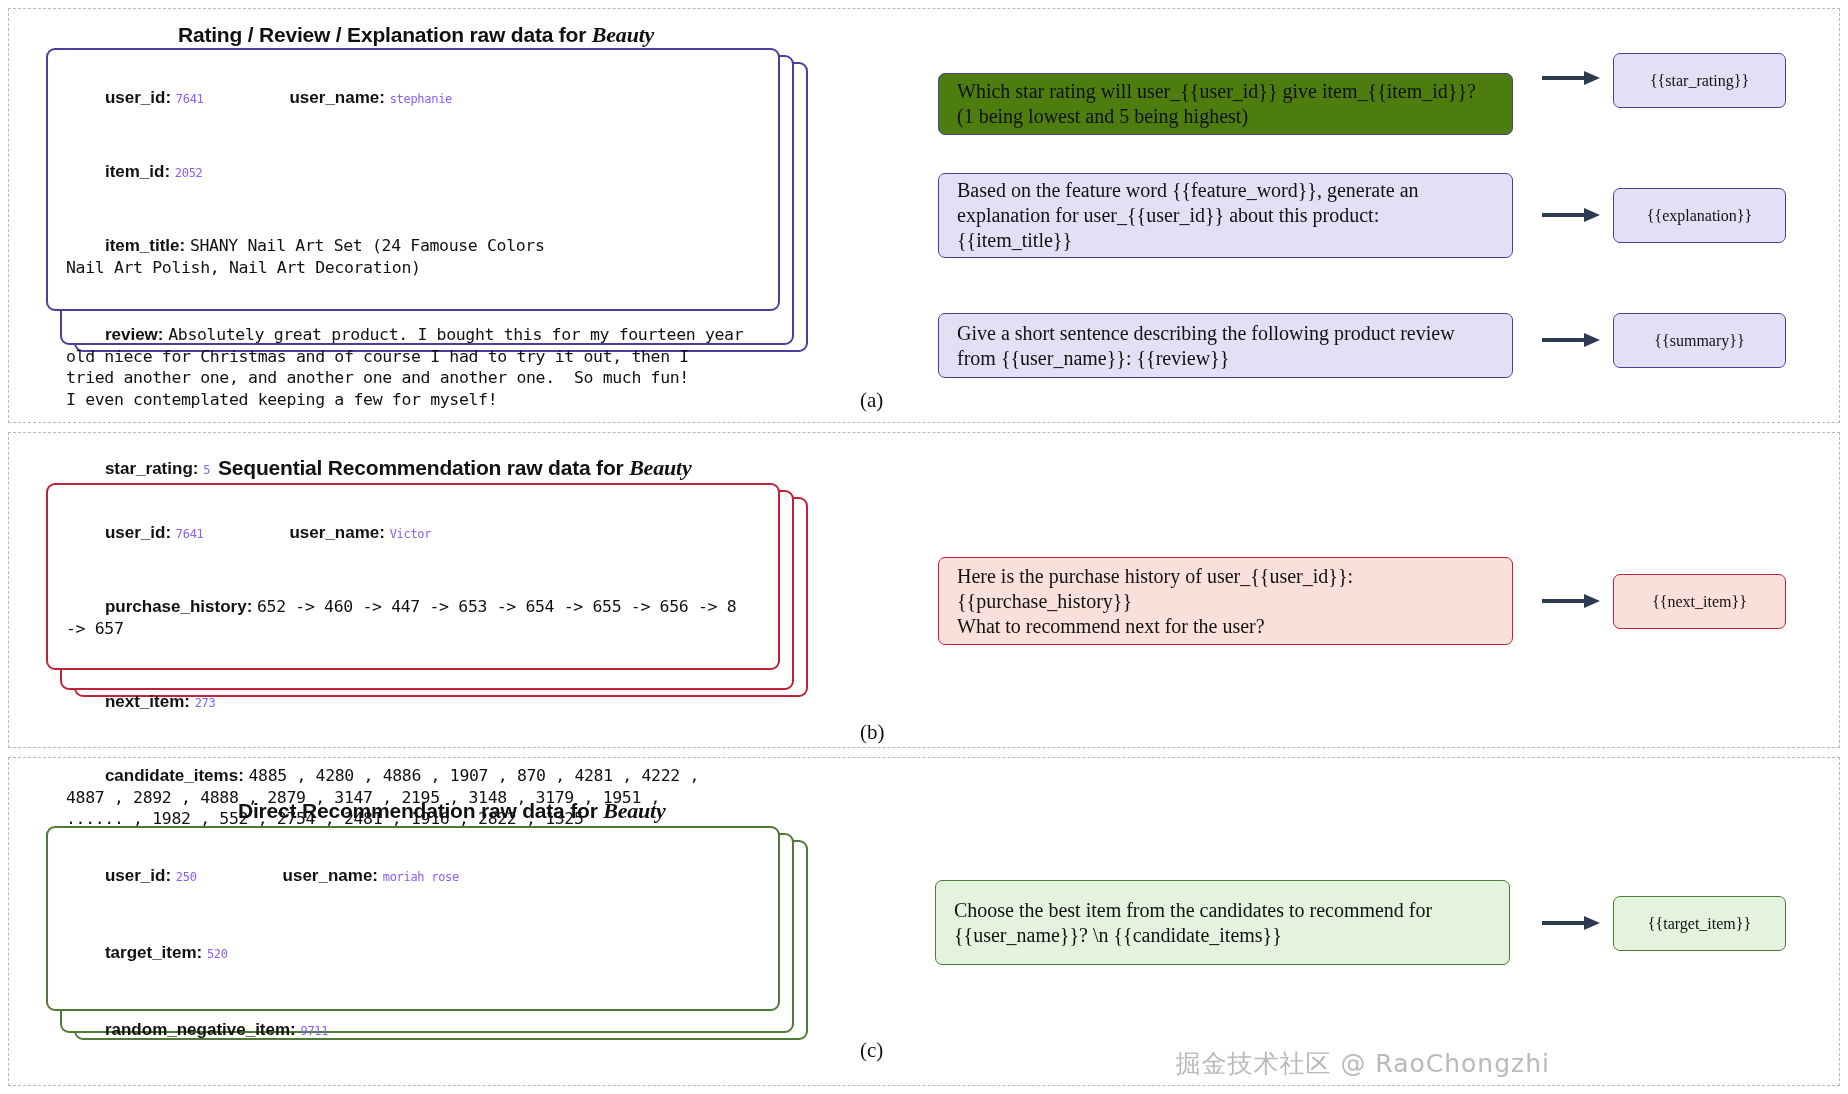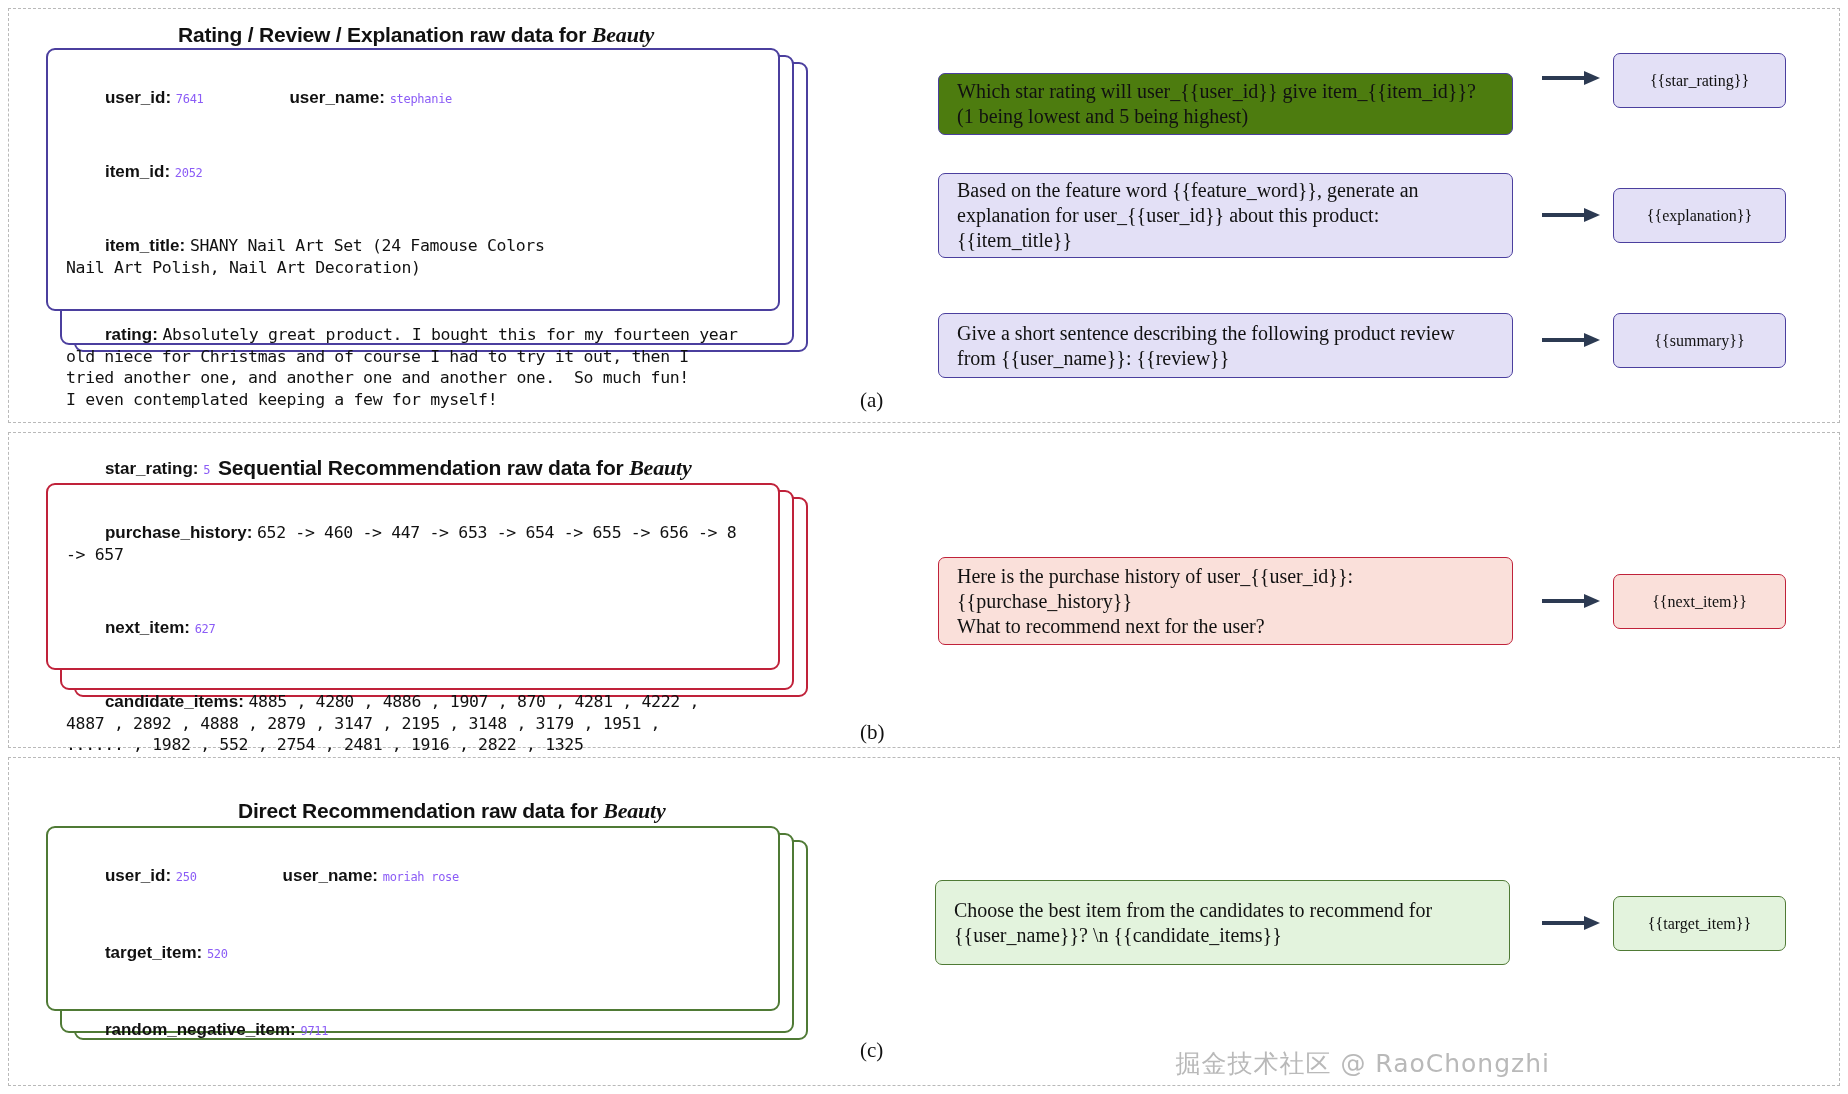--- a/index.html
+++ b/index.html
@@ -176,21 +176,21 @@
       <div class="field-row">
         <span class="fkey">item_id</span><span class="fkey">: </span><span class="fval">2052</span>
       </div>
 
       <div class="field-row tight">
         <span class="fkey">item_title</span><span class="fkey">: </span><span class="wrapblock">SHANY Nail Art Set (24 Famouse Colors
 Nail Art Polish, Nail Art Decoration)</span>
       </div>
 
       <div class="field-row tight">
-        <span class="fkey">rating</span><span class="fkey">: </span><span class="wrapblock">Absolutely great product. I bought this for my fourteen year
+        <span class="fkey">review</span><span class="fkey">: </span><span class="wrapblock">Absolutely great product. I bought this for my fourteen year
 old niece for Christmas and of course I had to try it out, then I
 tried another one, and another one and another one.  So much fun!
 I even contemplated keeping a few for myself!</span>
       </div>
 
       <div class="field-row tight" style="margin-top:6px;">
         <span class="fkey">star_rating</span><span class="fkey">: </span><span class="fval">5</span>
       </div>
 
       <div class="field-row" style="margin-top:10px;">
@@ -235,28 +235,31 @@
 
   <div class="card-title" style="left:218px; top:455px;">
     <span>Sequential Recommendation raw data for </span><span class="dataset">Beauty</span>
   </div>
 
   <div class="stack" style="left:46px; top:483px;">
     <div class="shadow-card" style="left:28px; top:14px; width:734px; height:200px; border:2px solid #c0223a;"></div>
     <div class="shadow-card" style="left:14px; top:7px;  width:734px; height:200px; border:2px solid #c0223a;"></div>
     <div class="front-card" style="width:734px; height:187px; border:2px solid #c0223a;">
 
+      <div class="field-row">
+        <span class="fkey">user_id</span><span class="fkey">: </span><span class="fval">7641</span><span class="gap-lg"></span><span class="fkey">user_name</span><span class="fkey">: </span><span class="fval">Victor</span>
+      </div>
 
       <div class="field-row tight">
         <span class="fkey">purchase_history</span><span class="fkey">: </span><span class="wrapblock">652 -&gt; 460 -&gt; 447 -&gt; 653 -&gt; 654 -&gt; 655 -&gt; 656 -&gt; 8
 -&gt; 657</span>
       </div>
 
       <div class="field-row" style="margin-top:10px;">
-        <span class="fkey">next_item</span><span class="fkey">: </span><span class="fval">627</span>
+        <span class="fkey">next_item</span><span class="fkey">: </span><span class="fval">273</span>
       </div>
 
       <div class="field-row tight">
         <span class="fkey">candidate_items</span><span class="fkey">: </span><span class="wrapblock">4885 , 4280 , 4886 , 1907 , 870 , 4281 , 4222 ,
 4887 , 2892 , 4888 , 2879 , 3147 , 2195 , 3148 , 3179 , 1951 ,
 ...... , 1982 , 552 , 2754 , 2481 , 1916 , 2822 , 1325</span>
       </div>
 
     </div>
   </div>

